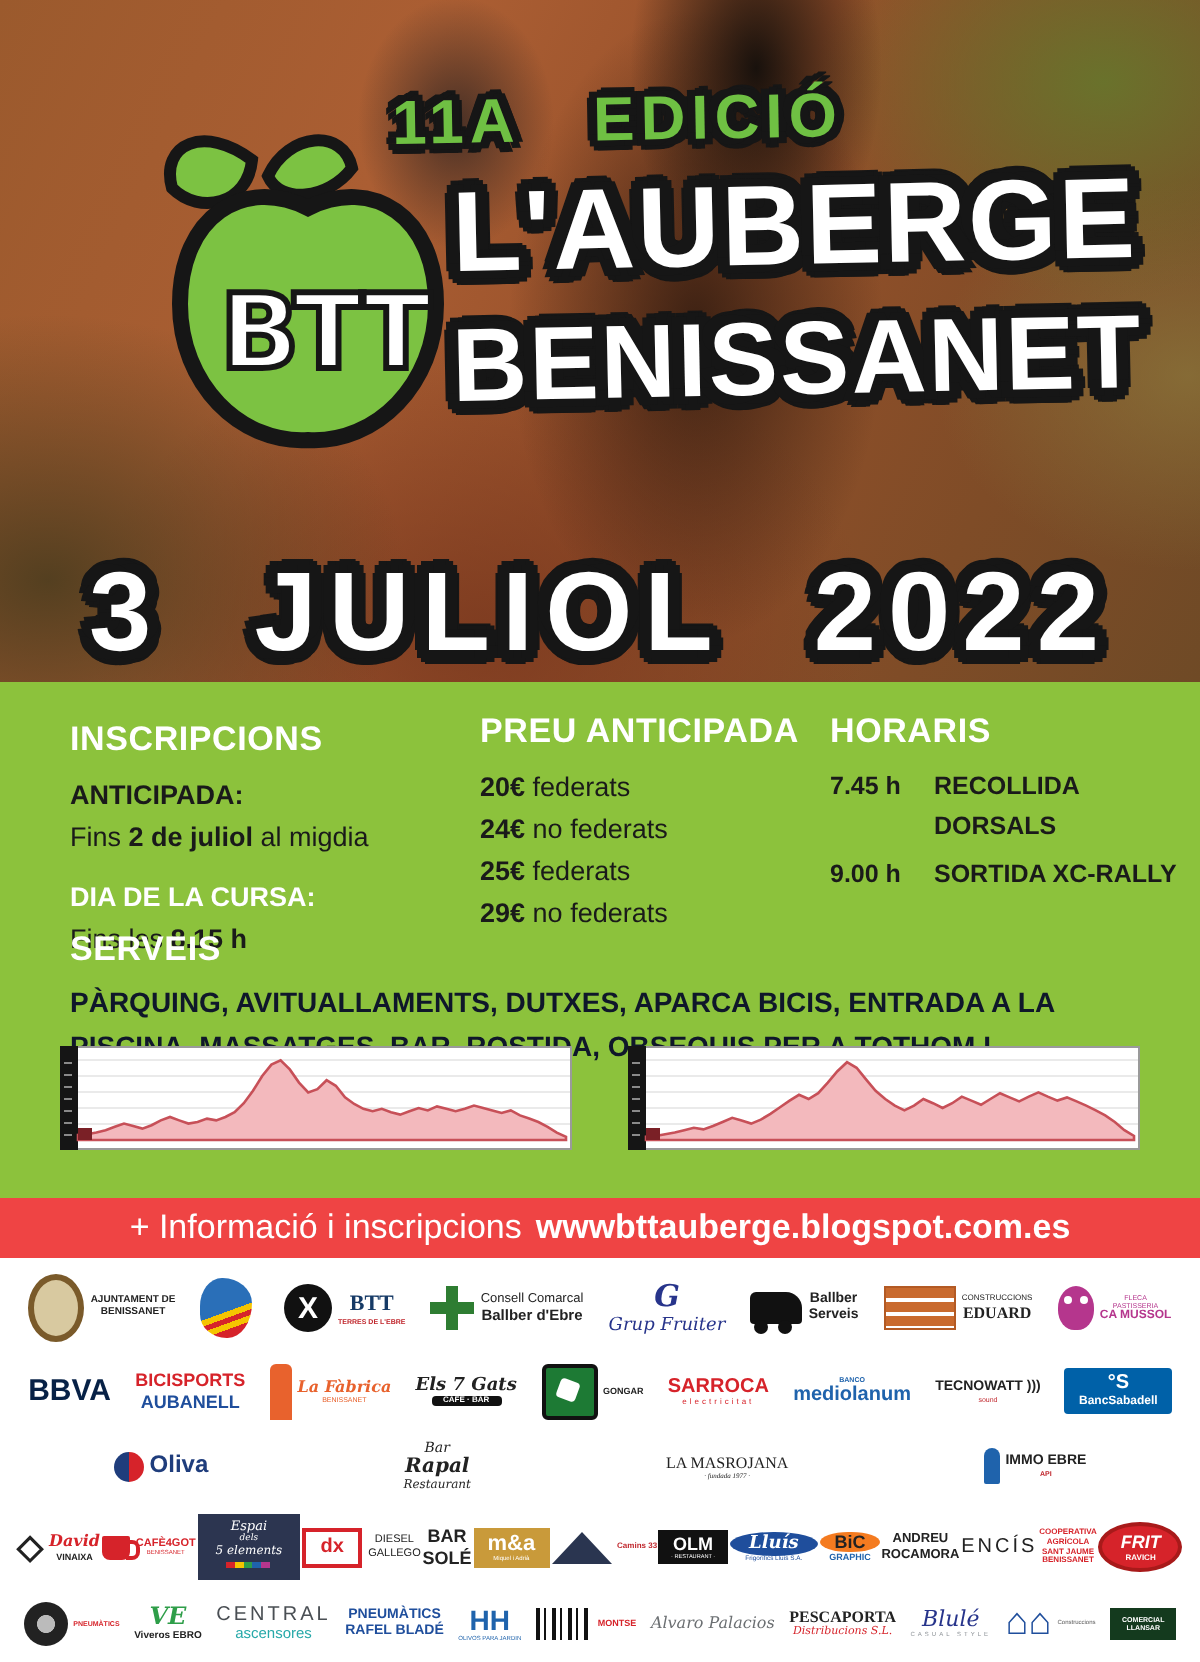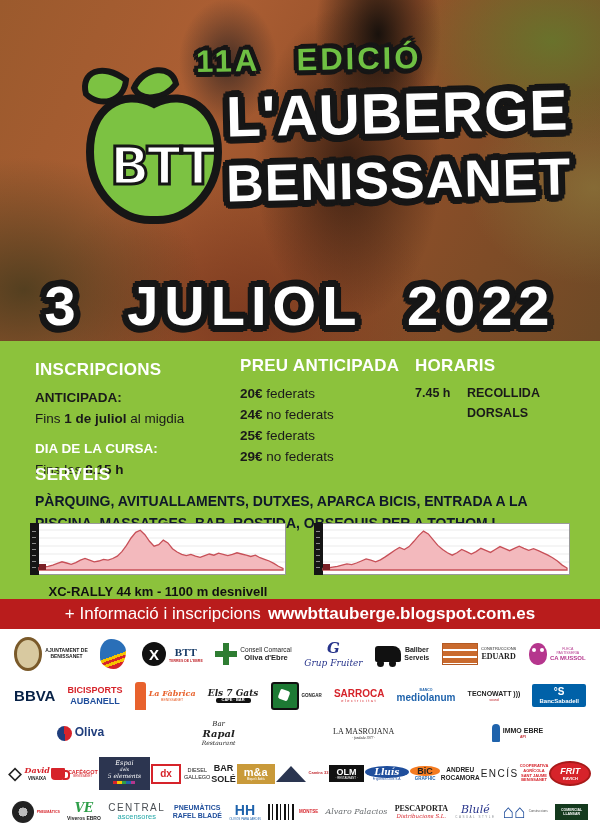--- a/index.html
+++ b/index.html
@@ -52,21 +52,21 @@
   .hor-time{width:52px;font-weight:bold;flex:none;}
   .hor-ev{font-weight:bold;}
   .serveis{position:absolute;left:35px;top:124px;width:540px;}
   .serveis-txt{font-size:14px;font-weight:bold;color:#0f172a;line-height:1.6;margin-top:4px;}
 
   .charts{position:absolute;left:30px;top:182px;width:540px;display:flex;gap:28px;}
   .chart-box{width:256px;}
   .chart-label{margin-top:5px;text-align:center;font-size:13px;font-weight:bold;color:#111;}
 
   
-  .info-bar{position:absolute;left:0;top:599px;width:600px;height:30px;background:#b91c1c;
+  .info-bar{position:absolute;left:0;top:599px;width:600px;height:30px;background:#ef4444;
     display:flex;align-items:center;justify-content:center;color:#fff;font-size:17px;}
   .info-bar .url{font-weight:bold;margin-left:7px;}
 
   
   .sponsors{position:absolute;left:0;top:629px;width:600px;height:202px;background:#fff;
     display:flex;flex-direction:column;justify-content:space-around;padding:3px 0;box-sizing:border-box;}
   .sp-row{display:flex;justify-content:space-around;align-items:center;padding:0 8px;}
   .logo{display:flex;align-items:center;gap:3px;text-align:center;}
   .lt{display:flex;flex-direction:column;align-items:center;line-height:1.15;}
   .ll{white-space:nowrap;color:#222;}
@@ -147,39 +147,43 @@
 
   <div class="title1 outl-thick">L'AUBERGE</div>
   <div class="title2 outl-thick">BENISSANET</div>
   <div class="race-date outl-thick">3 JULIOL 2022</div>
 
   <div class="green">
 
     <div class="col col-1">
       <div class="hdg">INSCRIPCIONS</div>
       <div class="blk-b">ANTICIPADA:</div>
-      <div><span>Fins </span><span class="blk-b">1 de juliol</span><span> al migdia</span></div>
+      <div><span>Fins </span><span class="blk-b">2 de juliol</span><span> al migdia</span></div>
       <div class="spacer"></div>
       <div class="wht-b">DIA DE LA CURSA:</div>
       <div><span>Fins les </span><span class="blk-b">8.15 h</span><span></span></div>
     </div>
 
     <div class="col col-2">
       <div class="hdg">PREU ANTICIPADA</div>
       <div><span class="blk-b">20€</span> <span>federats</span></div>
       <div><span class="blk-b">24€</span> <span>no federats</span></div>
       <div><span class="blk-b">25€</span> <span>federats</span></div>
       <div><span class="blk-b">29€</span> <span>no federats</span></div>
     </div>
 
     <div class="col col-3">
       <div class="hdg">HORARIS</div>
       <div class="hor-row">
           <span class="hor-time">7.45 h</span>
           <span class="hor-ev">RECOLLIDA DORSALS</span>
+        </div>
+      <div class="hor-row">
+          <span class="hor-time">9.00 h</span>
+          <span class="hor-ev">SORTIDA XC-RALLY</span>
         </div>
       <div class="hor-row">
         </div>
     </div>
 
     <div class="serveis">
       <div class="hdg">SERVEIS</div>
       <div class="serveis-txt">PÀRQUING, AVITUALLAMENTS, DUTXES, APARCA BICIS, ENTRADA A LA PISCINA, MASSATGES, BAR, ROSTIDA, OBSEQUIS PER A TOTHOM I SORTEJOS</div>
     </div>
 
@@ -196,21 +200,20 @@
               <rect x="2" y="8" width="4" height="1" fill="#8a8a8a"></rect>
               <rect x="2" y="14" width="4" height="1" fill="#8a8a8a"></rect>
               <rect x="2" y="20" width="4" height="1" fill="#8a8a8a"></rect>
               <rect x="2" y="26" width="4" height="1" fill="#8a8a8a"></rect>
               <rect x="2" y="32" width="4" height="1" fill="#8a8a8a"></rect>
               <rect x="2" y="38" width="4" height="1" fill="#8a8a8a"></rect>
               <rect x="2" y="44" width="4" height="1" fill="#8a8a8a"></rect>
               <path d="M9,47 L9.0,44.5 L13.6,44.1 L18.2,43.3 L22.8,42.1 L27.4,40.4 L32.0,38.8 L36.6,40.0 L41.2,41.3 L45.8,39.6 L50.4,37.2 L55.0,35.5 L59.6,37.2 L64.2,38.8 L68.8,38.0 L73.5,36.3 L78.1,37.2 L82.7,35.5 L87.3,33.1 L91.9,28.6 L96.5,22.4 L101.1,15.0 L105.7,9.3 L110.3,7.2 L114.9,11.7 L119.5,18.3 L124.1,23.2 L128.7,21.6 L133.3,17.1 L137.9,19.9 L142.5,25.7 L147.1,29.0 L151.7,31.4 L156.3,32.6 L160.9,31.4 L165.5,33.1 L170.1,34.3 L174.7,32.6 L179.3,31.0 L183.9,32.2 L188.5,30.2 L193.2,31.4 L197.8,32.6 L202.4,31.4 L207.0,29.8 L211.6,31.0 L216.2,32.2 L220.8,33.5 L225.4,32.2 L230.0,34.7 L234.6,36.3 L239.2,38.0 L243.8,40.4 L248.4,43.3 L253.0,45.4 L253,47 Z" fill="#f3b9bd" stroke="#c75058" stroke-width="1.3"></path>
               <rect x="9" y="41" width="7" height="6" fill="#7a2026"></rect>
             </svg></div>
-        <div class="chart-label">XC-RALLY 44 km - 1100 m desnivell</div>
       </div>
       <div class="chart-box">
         <div><svg width="256" height="52">
               <rect x="0.5" y="0.5" width="255" height="51" fill="#ffffff" stroke="#9a9a9a"></rect>
               <line x1="9" y1="39" x2="255" y2="39" stroke="#e3e3e3" stroke-width="0.7"></line>
               <line x1="9" y1="31" x2="255" y2="31" stroke="#e3e3e3" stroke-width="0.7"></line>
               <line x1="9" y1="23" x2="255" y2="23" stroke="#e3e3e3" stroke-width="0.7"></line>
               <line x1="9" y1="15" x2="255" y2="15" stroke="#e3e3e3" stroke-width="0.7"></line>
               <line x1="9" y1="7" x2="255" y2="7" stroke="#e3e3e3" stroke-width="0.7"></line>
               <rect x="0" y="0" width="9" height="52" fill="#151515"></rect>
@@ -250,21 +253,21 @@
           <span class="ic ic-gear"></span>
           <div class="lt">
             <div class="ll" style="font-size: 11px; color: rgb(22, 58, 102); font-weight: 700; font-family: &quot;Liberation Serif&quot;, serif;">BTT</div>
             <div class="ll" style="font-size: 3.5px; color: rgb(192, 39, 45); font-weight: 700;">TERRES DE L'EBRE</div>
           </div>
         </div>
         <div class="logo lg-consell-comarcal-ribera-ebre">
           <span class="ic ic-cross"></span>
           <div class="lt">
             <div class="ll" style="font-size: 6.5px;">Consell Comarcal</div>
-            <div class="ll" style="font-size: 7.5px; font-weight: 700;">Oliva d'Ebre</div>
+            <div class="ll" style="font-size: 7.5px; font-weight: 700;">Ballber d'Ebre</div>
           </div>
         </div>
         <div class="logo lg-grup-fruiter">
           <div class="lt">
             <div class="ll" style="font-size: 15px; color: rgb(39, 52, 139); font-weight: 700; font-style: italic; font-family: &quot;DejaVu Serif&quot;, serif;">G</div>
             <div class="ll" style="font-size: 9px; color: rgb(39, 52, 139); font-style: italic; font-family: &quot;DejaVu Serif&quot;, serif;">Grup Fruiter</div>
           </div>
         </div>
         <div class="logo lg-ballber-serveis">
           <span class="ic ic-loader"></span>

